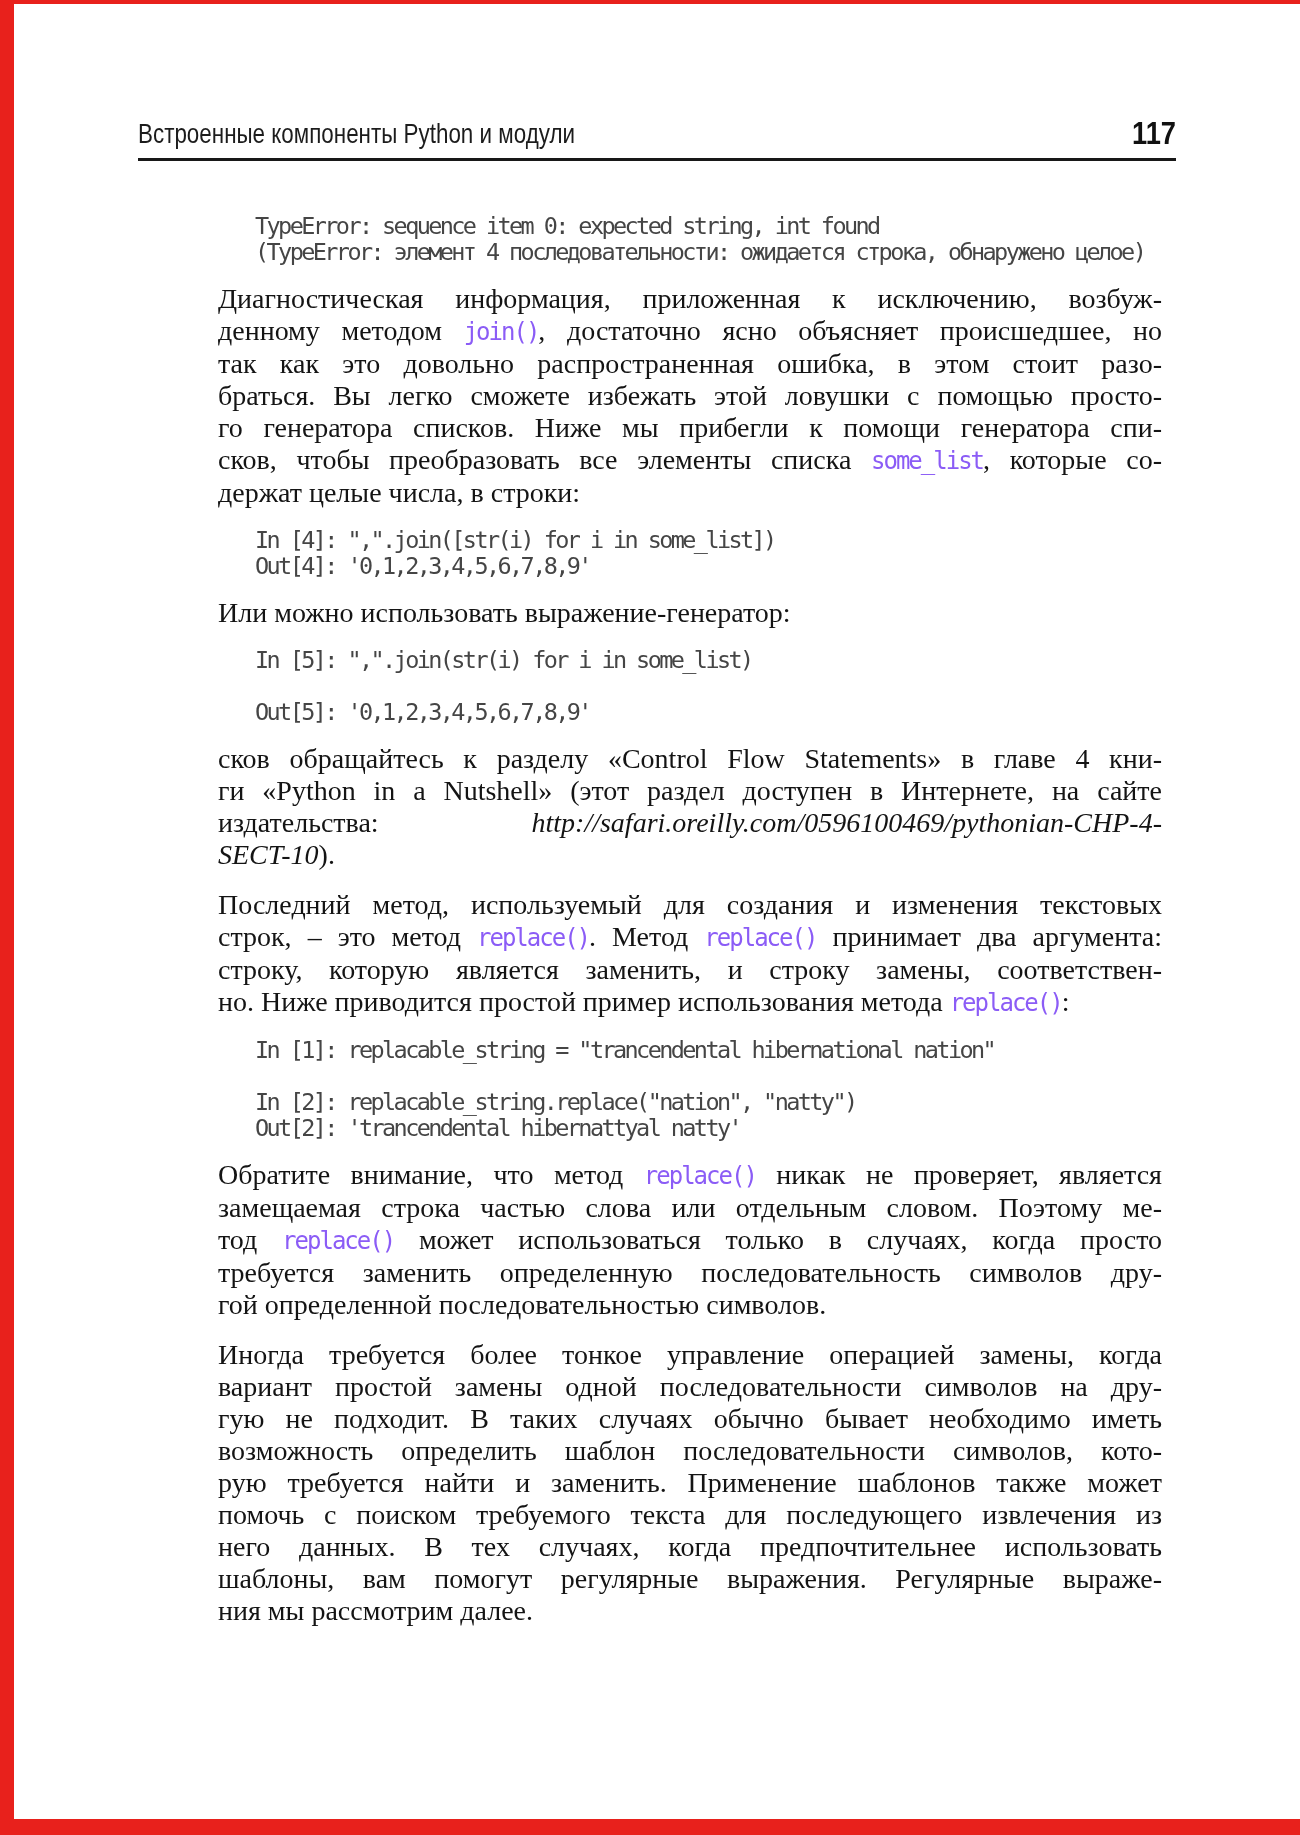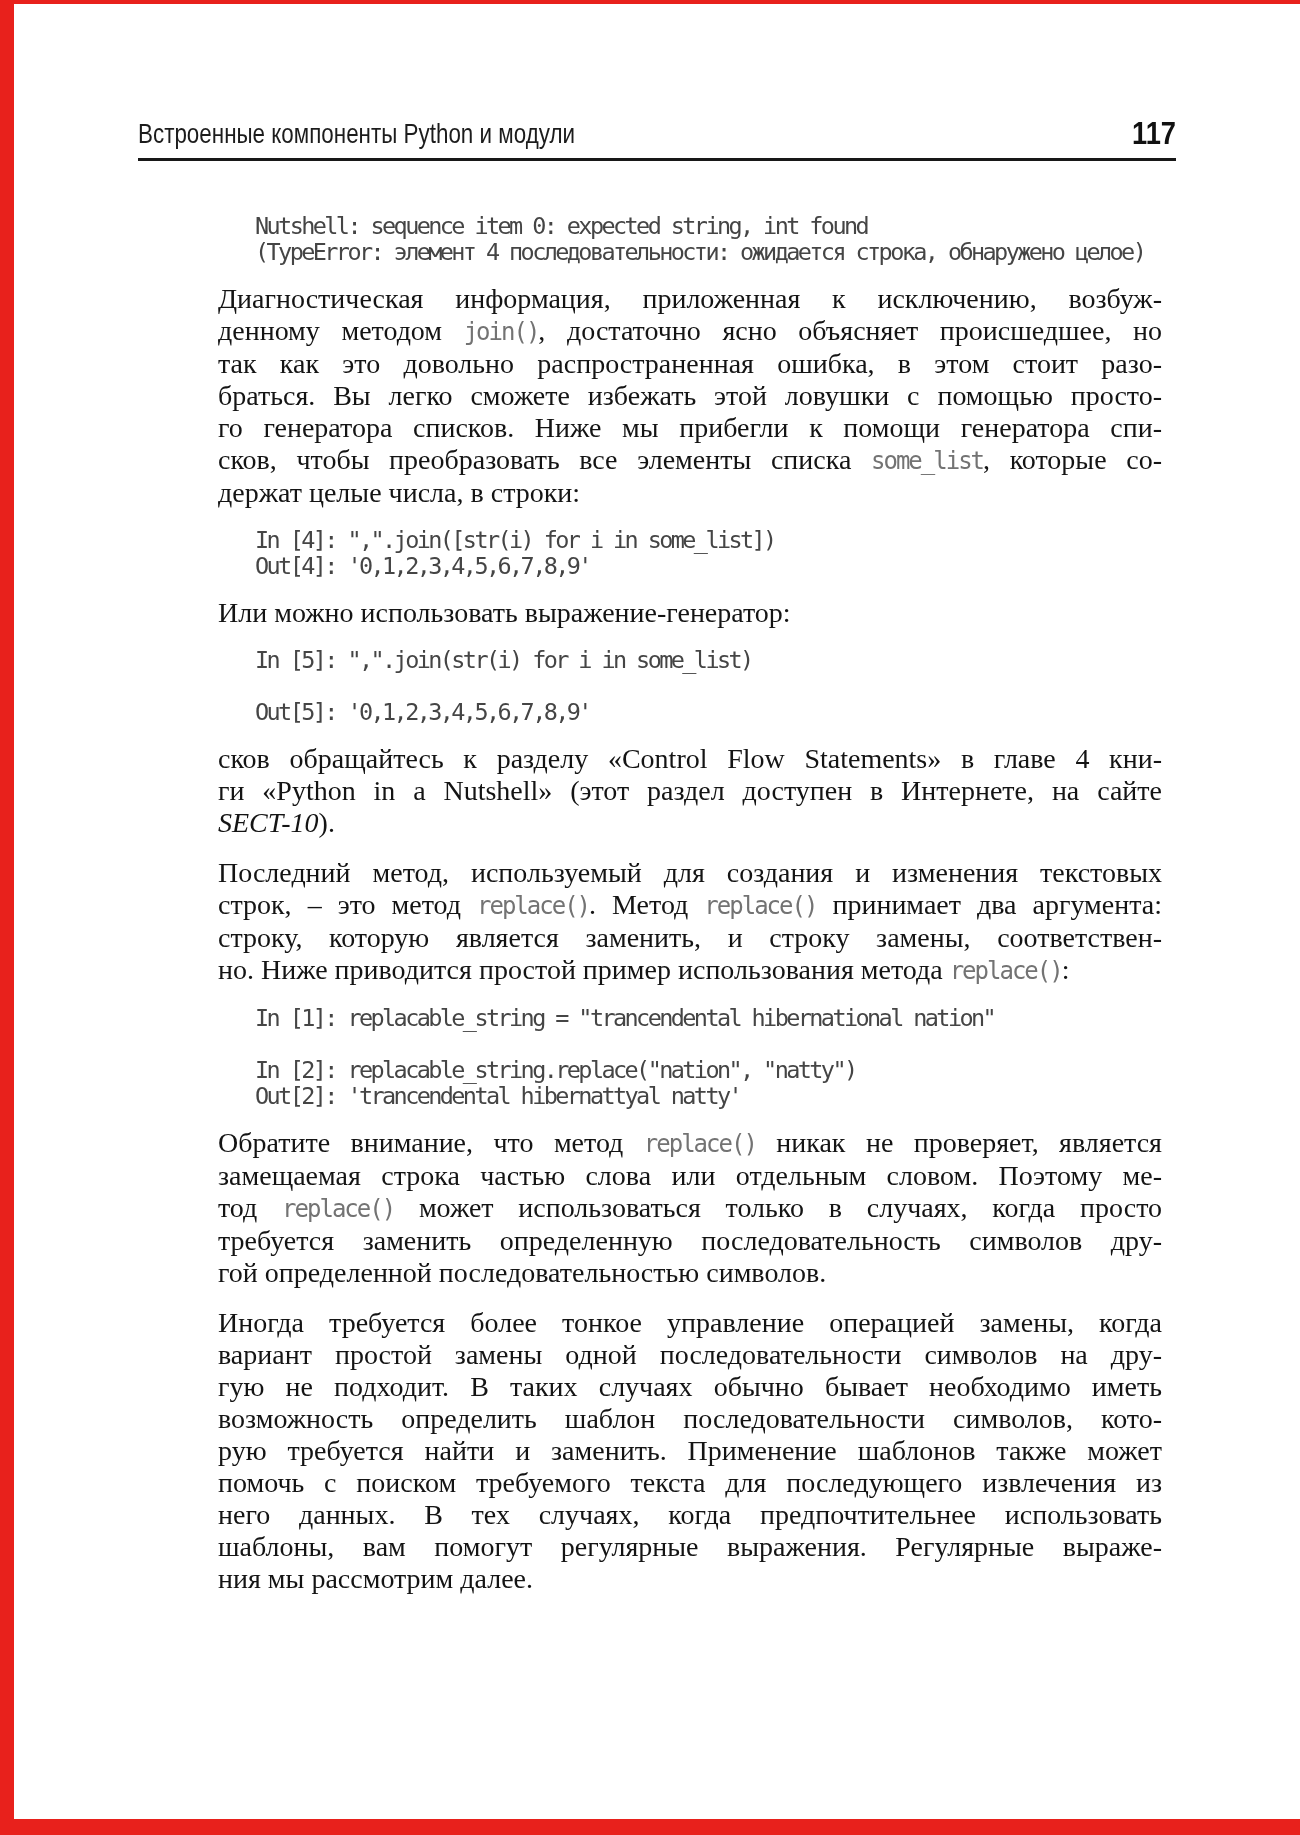--- a/index.html
+++ b/index.html
@@ -45,40 +45,40 @@
 
   .code{
     font-family:"DejaVu Sans Mono","Liberation Mono",monospace;
     font-size:23.5px;line-height:26px;letter-spacing:-2.6px;
     color:#454545;margin-left:37px;white-space:nowrap;
   }
   .code .ln{min-height:26px;}
 
   .mcode{
     font-family:"DejaVu Sans Mono","Liberation Mono",monospace;
-    font-size:24px;letter-spacing:-2px;color:#737373;
+    font-size:24px;letter-spacing:-2px;color:#8b5cf6;
   }
   em{font-style:italic;}
 </style>
 </head>
 <body>
 
 <div class="edge edge-left"></div>
 <div class="edge edge-top"></div>
 <div class="edge edge-bottom"></div>
 
 <div class="hdr">
   <span class="running-title">Встроенные компоненты Python и модули</span>
   <span class="page-number">117</span>
 </div>
 <div class="rule"></div>
 
 <main class="content">
     <div class="block code">
-      <div class="ln">Nutshell: sequence item 0: expected string, int found</div>
+      <div class="ln">TypeError: sequence item 0: expected string, int found</div>
       <div class="ln">(TypeError: элемент 4 последовательности: ожидается строка, обнаружено целое)</div>
     </div>
     <div class="block para">
       <div class="ln jl">Диагностическая информация, приложенная к исключению, возбуж-</div>
       <div class="ln jl">денному методом <span class="mcode">join()</span>, достаточно ясно объясняет происшедшее, но</div>
       <div class="ln jl">так как это довольно распространенная ошибка, в этом стоит разо-</div>
       <div class="ln jl">браться. Вы легко сможете избежать этой ловушки с помощью просто-</div>
       <div class="ln jl">го генератора списков. Ниже мы прибегли к помощи генератора спи-</div>
       <div class="ln jl">сков, чтобы преобразовать все элементы списка <span class="mcode">some_list</span>, которые со-</div>
       <div class="ln">держат целые числа, в строки:</div>
@@ -91,20 +91,21 @@
       <div class="ln">Или можно использовать выражение-генератор:</div>
     </div>
     <div class="block code">
       <div class="ln">In [5]: ",".join(str(i) for i in some_list)</div>
       <div class="ln">&nbsp;</div>
       <div class="ln">Out[5]: '0,1,2,3,4,5,6,7,8,9'</div>
     </div>
     <div class="block para">
       <div class="ln jl">сков обращайтесь к разделу «Control Flow Statements» в главе 4 кни-</div>
       <div class="ln jl">ги «Python in a Nutshell» (этот раздел доступен в Интернете, на сайте</div>
+      <div class="ln jl">издательства: <em>http://safari.oreilly.com/0596100469/pythonian-CHP-4-</em></div>
       <div class="ln"><em>SECT-10</em>).</div>
     </div>
     <div class="block para">
       <div class="ln jl">Последний метод, используемый для создания и изменения текстовых</div>
       <div class="ln jl">строк, – это метод <span class="mcode">replace()</span>. Метод <span class="mcode">replace()</span> принимает два аргумента:</div>
       <div class="ln jl">строку, которую является заменить, и строку замены, соответствен-</div>
       <div class="ln">но. Ниже приводится простой пример использования метода <span class="mcode">replace()</span>:</div>
     </div>
     <div class="block code">
       <div class="ln">In [1]: replacable_string = "trancendental hibernational nation"</div>

